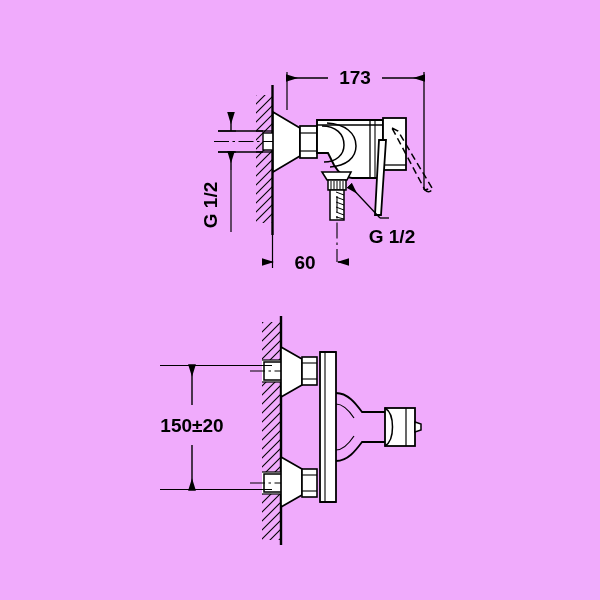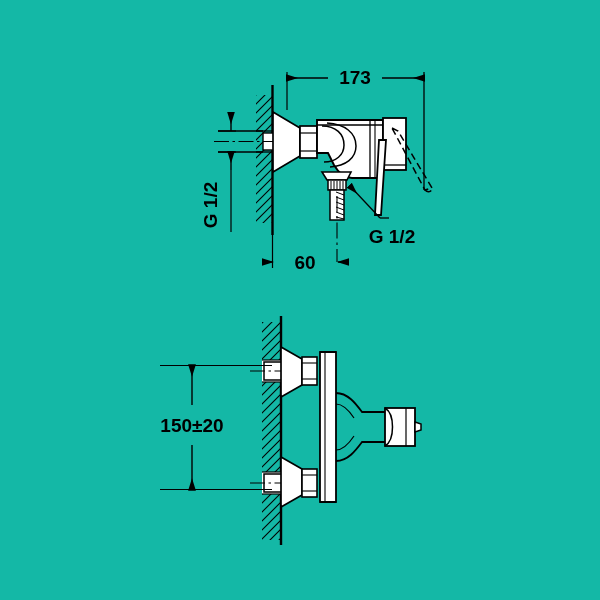--- a/index.html
+++ b/index.html
@@ -7,21 +7,21 @@
     padding: 0;
     background: #ffffff;
   }
   body {
     font-family: "Liberation Sans", sans-serif;
   }
   #drawing-root {
     position: relative;
     width: 600px;
     height: 600px;
-    background: #14b8a6;
+    background: #f0abfc;
     overflow: hidden;
   }
   #drawing-svg {
     display: block;
     width: 600px;
     height: 600px;
   }
   .dim-text {
     font-family: "Liberation Sans", sans-serif;
     font-weight: bold;

